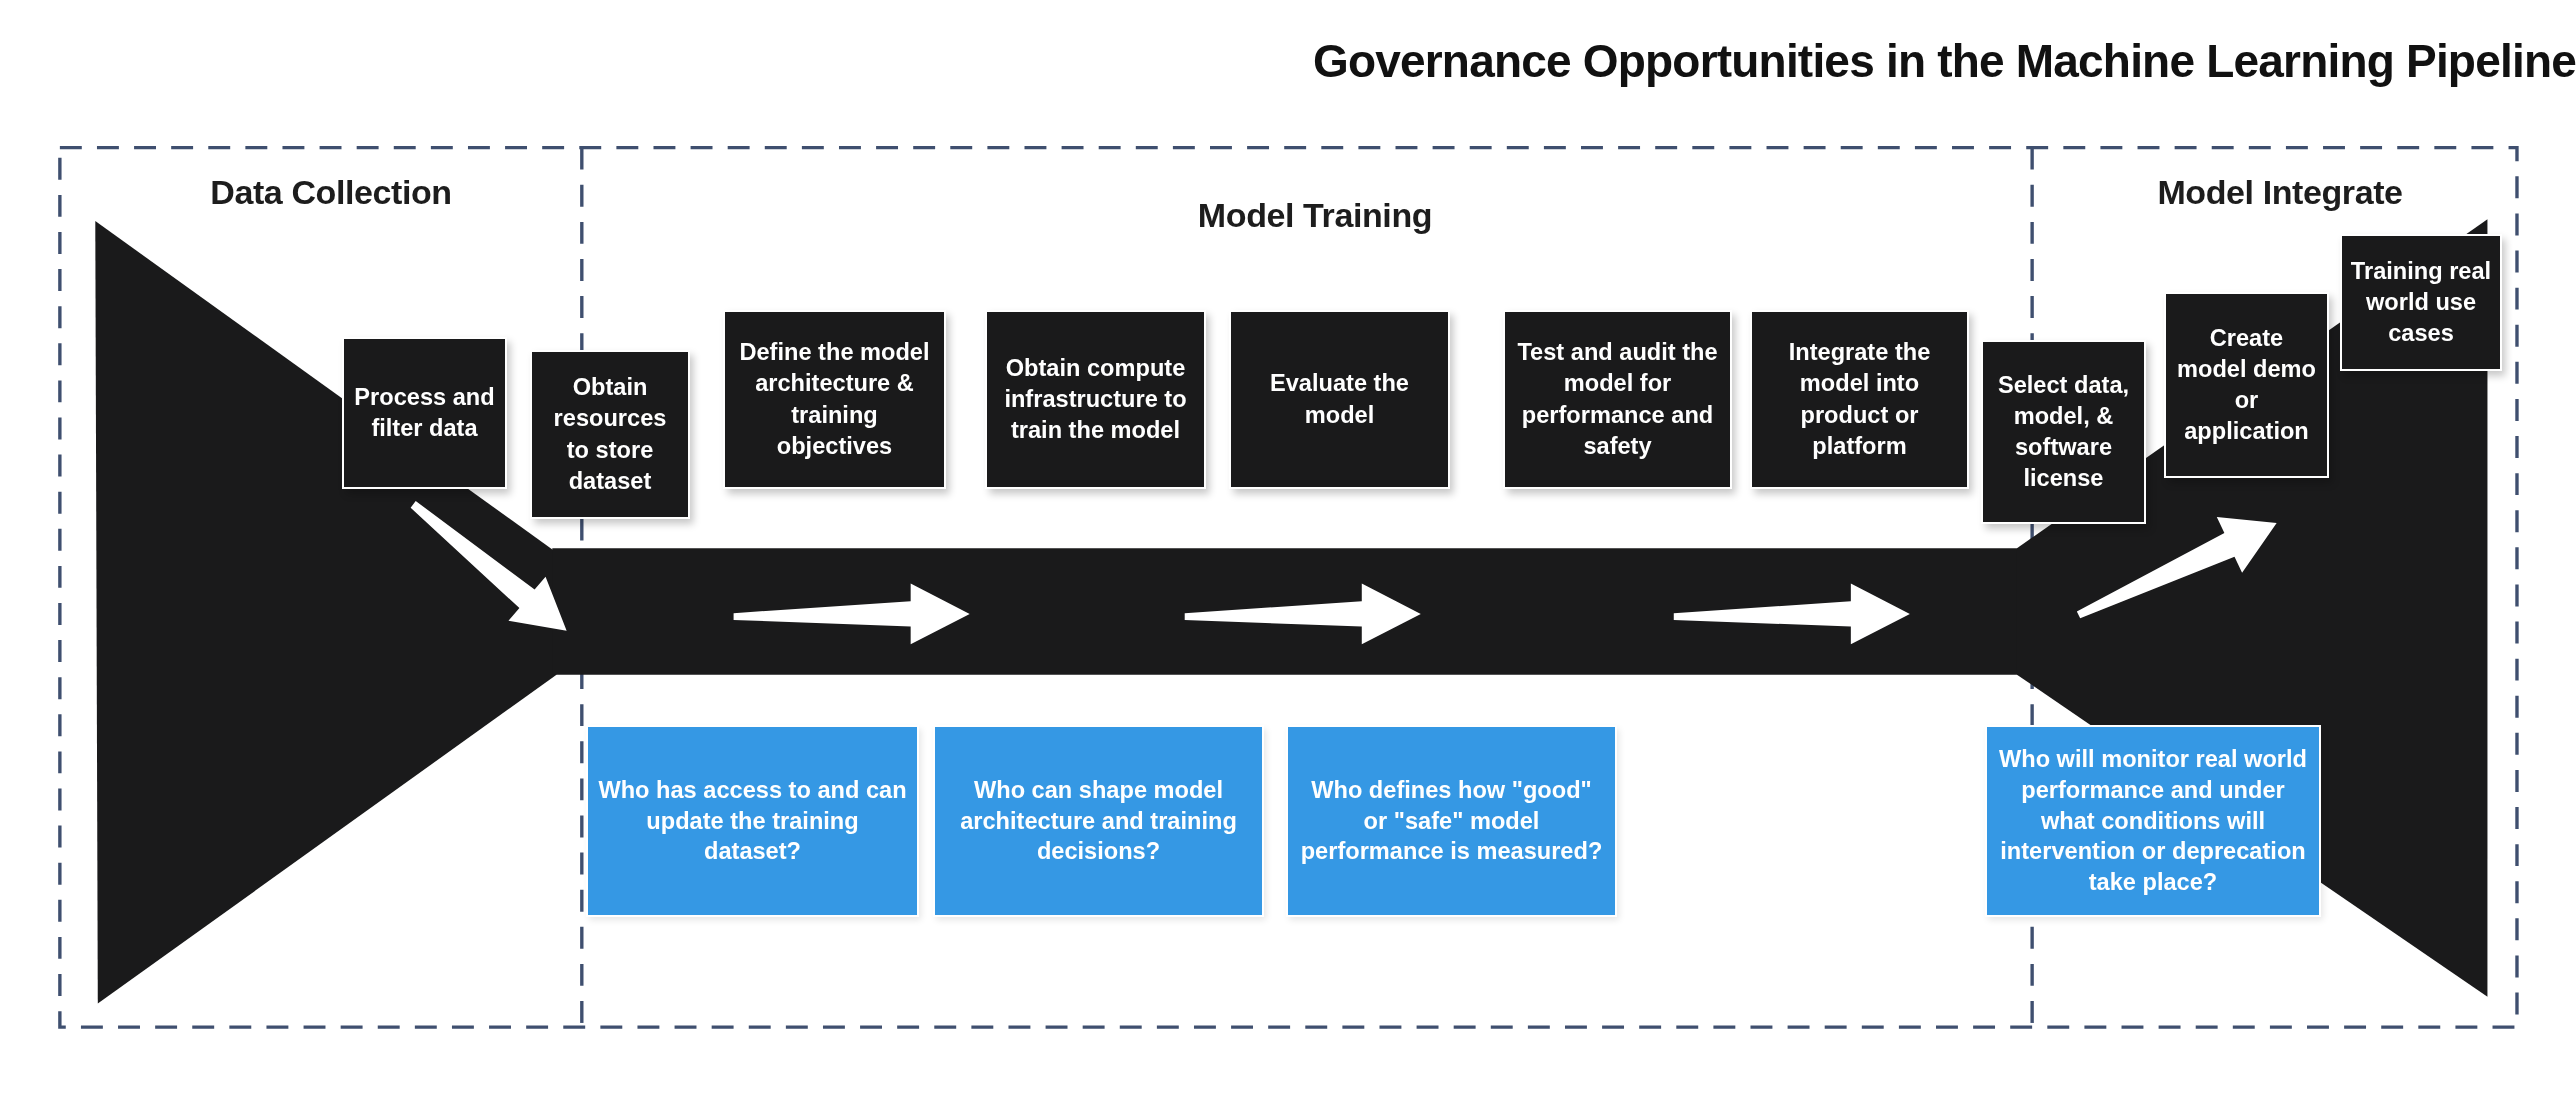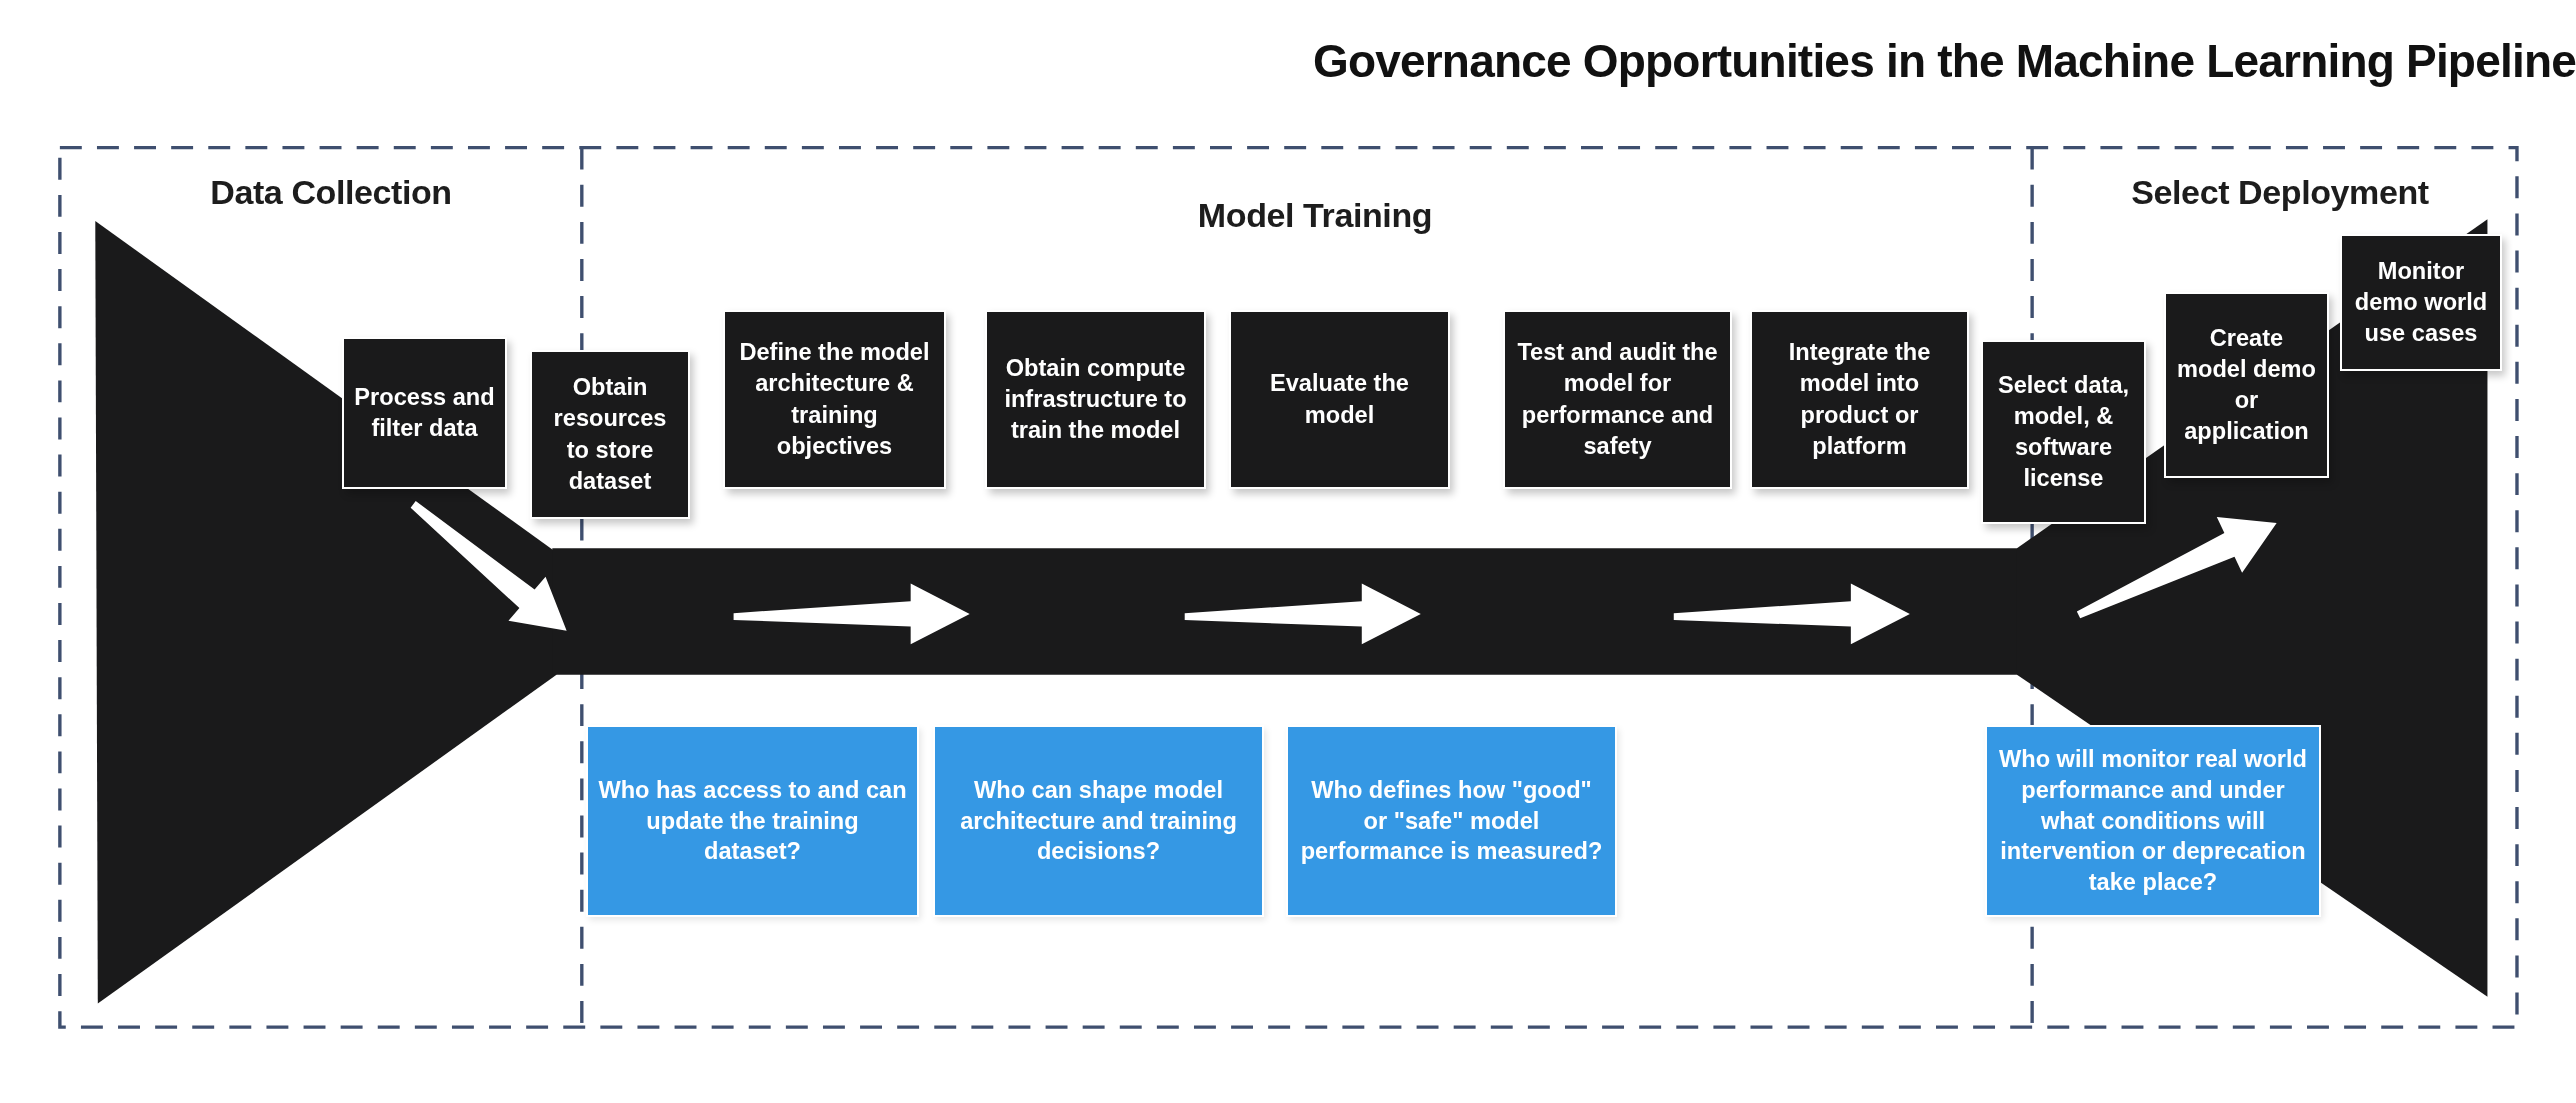--- a/index.html
+++ b/index.html
@@ -74,32 +74,32 @@
 
     <polygon points="493,594 634,699 647,684 672,748 603,736 616,721 487,602" fill="#ffffff"></polygon>
     <polygon points="870,727 1080,713 1080,692 1150,728 1080,764 1080,743 870,735" fill="#ffffff"></polygon>
     <polygon points="1405,727 1615,713 1615,692 1685,728 1615,764 1615,743 1405,735" fill="#ffffff"></polygon>
     <polygon points="1985,727 2195,713 2195,692 2265,728 2195,764 2195,743 1985,735" fill="#ffffff"></polygon>
     <polygon points="2463,725 2638,632 2629,613 2700,620 2659,679 2650,660 2467,733" fill="#ffffff"></polygon>
   </svg>
 
   <div class="section-title" style="left:331px;top:173px">Data Collection</div>
   <div class="section-title" style="left:1315px;top:196px">Model Training</div>
-  <div class="section-title" style="left:2280px;top:173px">Select Deployment</div>
+  <div class="section-title" style="left:2280px;top:173px">Model Integrate</div>
 
   <div class="box step" style="left:530px;top:350px;width:160px;height:169px">Obtain resources to store dataset</div>
   <div class="box step" style="left:342px;top:337px;width:165px;height:152px">Process and filter data</div>
   <div class="box step" style="left:723px;top:310px;width:223px;height:179px">Define the model architecture &amp; training objectives</div>
   <div class="box step" style="left:985px;top:310px;width:221px;height:179px">Obtain compute infrastructure to train the model</div>
   <div class="box step" style="left:1229px;top:310px;width:221px;height:179px">Evaluate the model</div>
   <div class="box step" style="left:1503px;top:310px;width:229px;height:179px">Test and audit the model for performance and safety</div>
   <div class="box step" style="left:1981px;top:340px;width:165px;height:184px">Select data, model, &amp; software license</div>
   <div class="box step" style="left:1750px;top:310px;width:219px;height:179px">Integrate the model into product or platform</div>
   <div class="box step" style="left:2164px;top:292px;width:165px;height:186px">Create model demo or application</div>
-  <div class="box step" style="left:2340px;top:234px;width:162px;height:137px">Monitor demo world use cases</div>
+  <div class="box step" style="left:2340px;top:234px;width:162px;height:137px">Training real world use cases</div>
 
   <div class="box question" style="left:586px;top:725px;width:333px;height:192px">
     <div>Who has access to and can update the training dataset?</div>
   </div>
   <div class="box question" style="left:933px;top:725px;width:331px;height:192px">
     <div>Who can shape model architecture and training decisions?</div>
   </div>
   <div class="box question" style="left:1286px;top:725px;width:331px;height:192px">
     <div>Who defines how "good" or "safe" model performance is measured?</div>
   </div>

